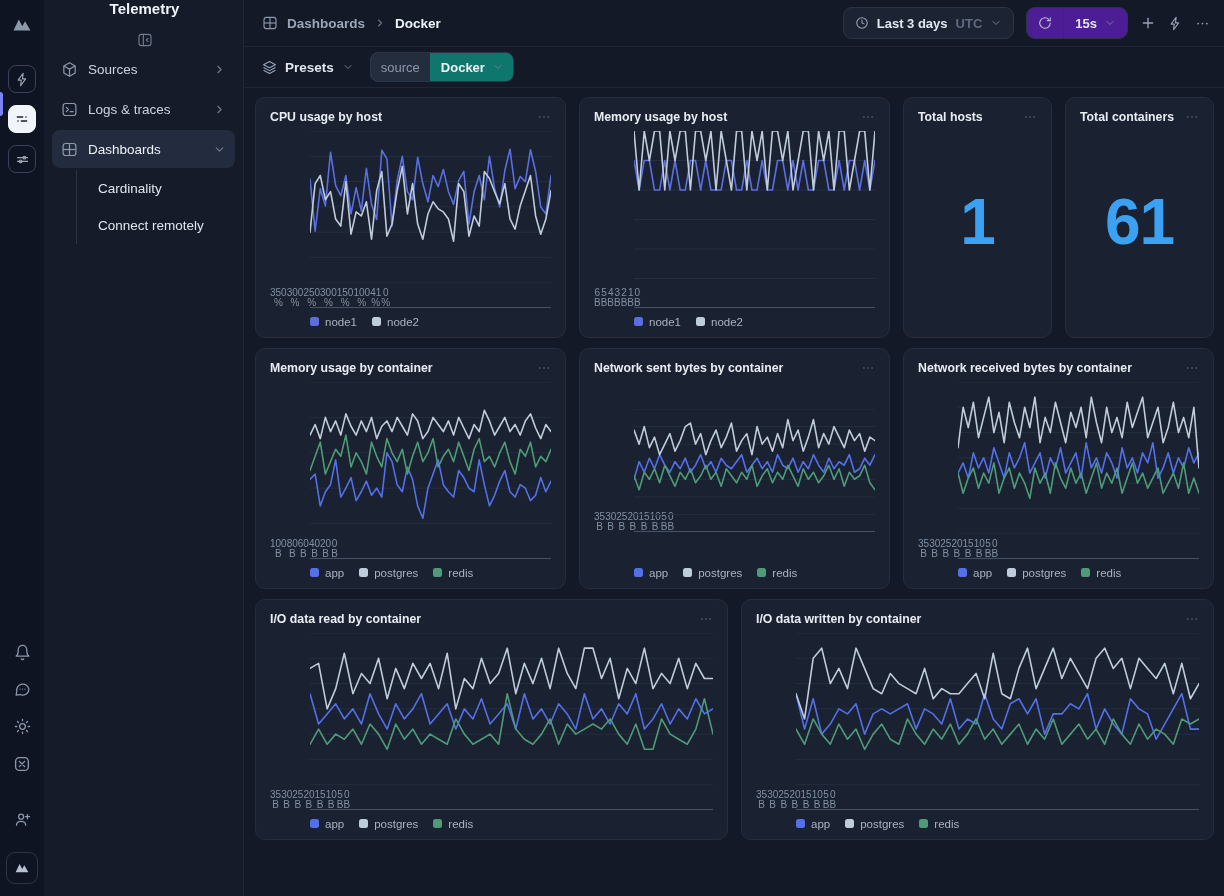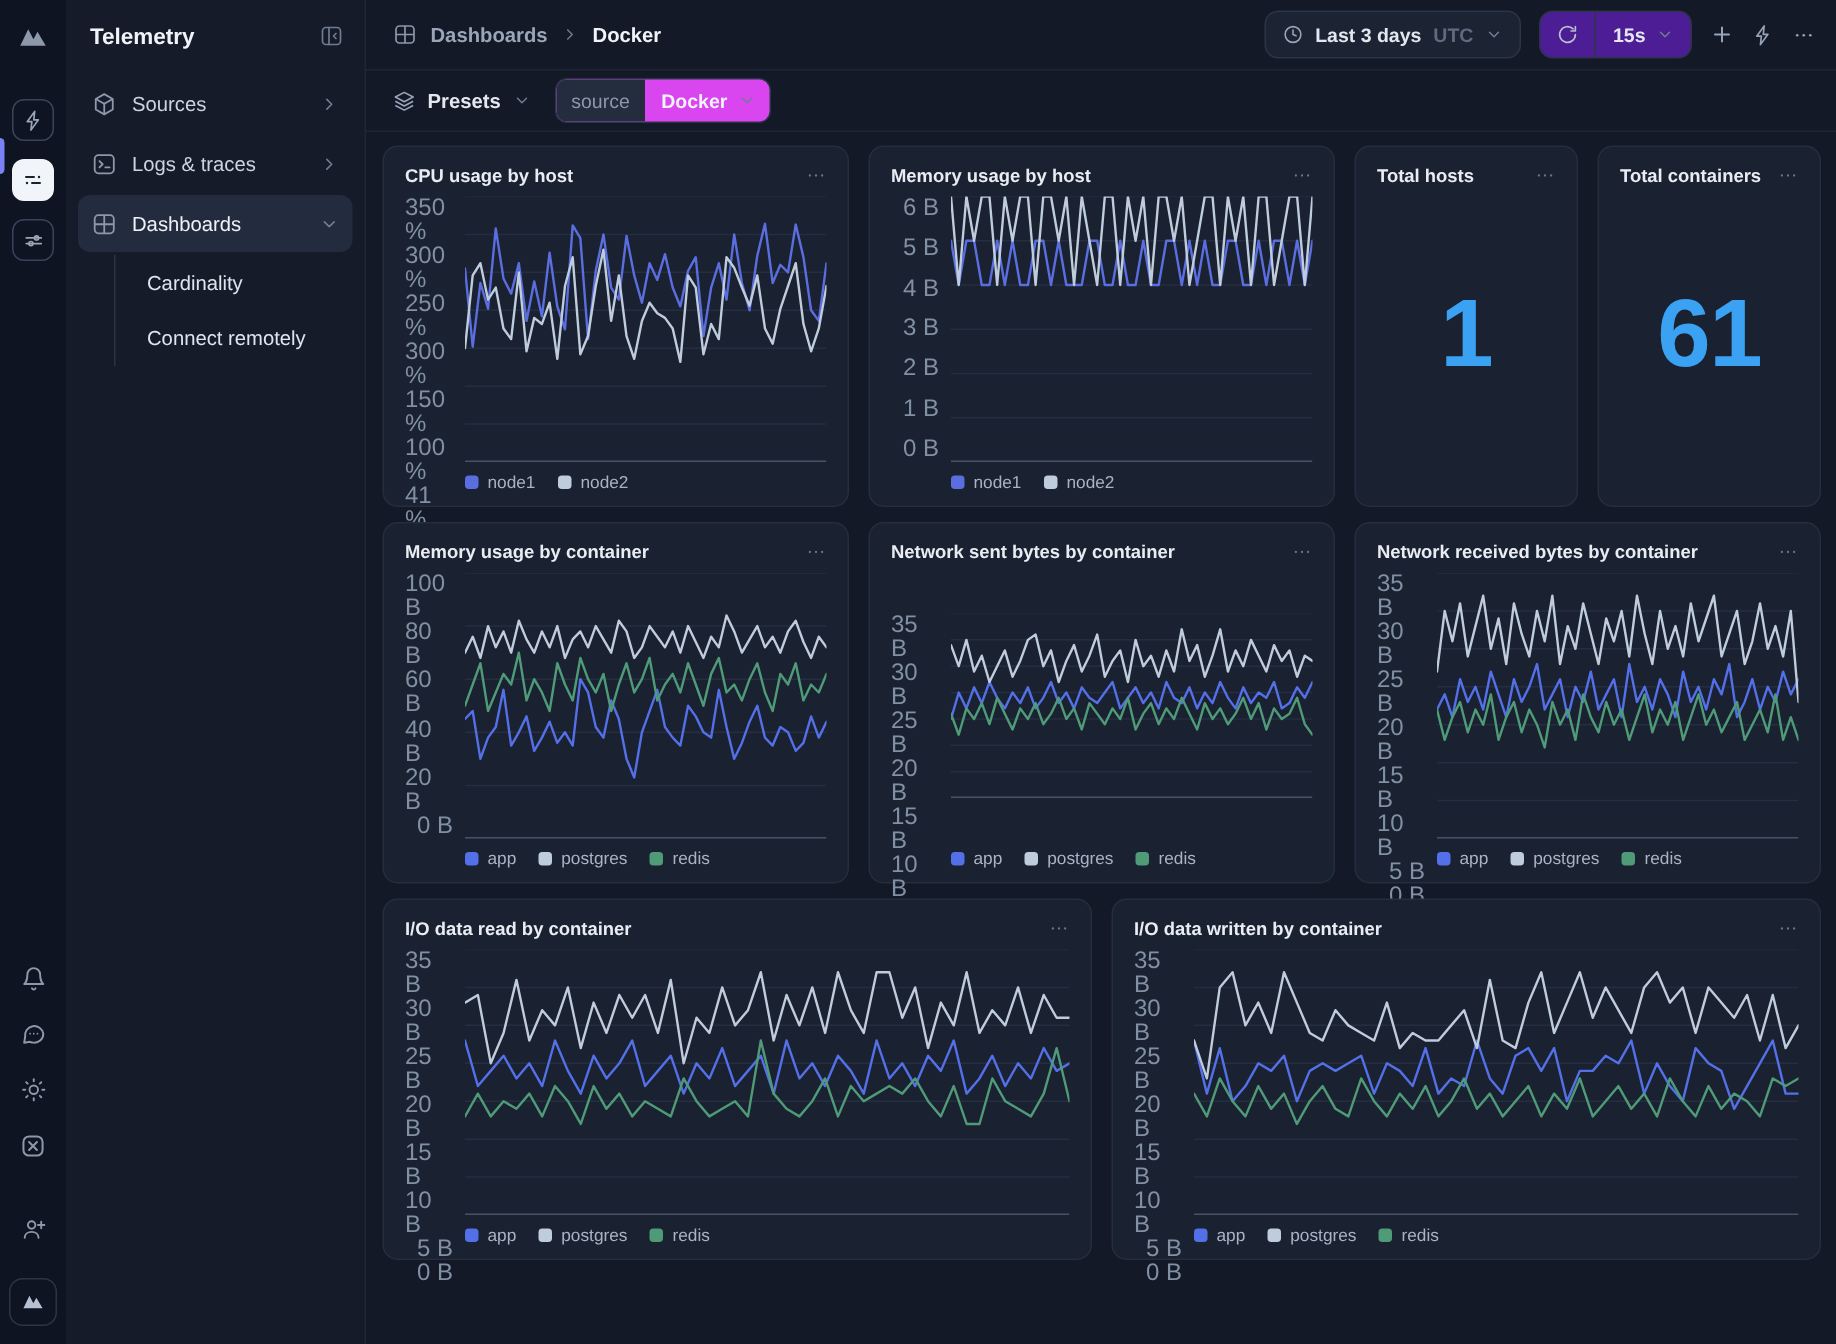--- a/index.html
+++ b/index.html
@@ -16,21 +16,21 @@
   .rail-btn.active { background:#f1f4f9; border-color:#f1f4f9; color:#1a2130; }
   .rail-indicator { position:absolute; left:0; top:92px; width:3px; height:24px; background:#7a82f5; border-radius:0 3px 3px 0; }
   .rail-spacer { flex:1; }
   .rail-ic { color:#8d98ab; margin:10px 0; display:flex; cursor:pointer; }
   .rail-logo-btn { width:32px; height:32px; border:1px solid #2c3547; border-radius:9px; display:flex;
     align-items:center; justify-content:center; color:#b7c1d2; margin-top:14px; cursor:pointer; }
 
   
   .sidebar { width:200px; background:#151b29; border-right:1px solid #1e2635; display:flex;
     flex-direction:column; flex-shrink:0; }
-  .sb-header { height:48px; display:flex; align-items:center; justify-content:space-between; padding:0 14px 0 16px; }
+  .sb-header { height:48px; display:flex; align-items:center; justify-content:space-between; padding:0 14px 0 16px;flex-direction:column; }
   .sb-title { font-size:15px; font-weight:700; color:#f0f3f8; }
   .collapse-btn { color:#707c90; display:flex; cursor:pointer; }
   .nav { padding:2px 8px; }
   .nav-item { height:38px; display:flex; align-items:center; gap:10px; padding:0 9px; border-radius:8px;
     color:#ccd4e0; font-size:13.5px; margin-bottom:2px; cursor:pointer; }
   .nav-item .nicon { color:#8d98ab; display:flex; }
   .nav-item .chev { margin-left:auto; color:#707c90; display:flex; }
   .nav-item.active { background:#232c3f; color:#eef1f6; }
   .nav-sub { margin:2px 0 4px 24px; border-left:1px solid #2a3447; }
   .sub-item { height:37px; display:flex; align-items:center; padding-left:21px; font-size:13.5px;
@@ -56,36 +56,36 @@
     font-weight:700; cursor:pointer; }
   .rg-seg + .rg-seg { border-left:1px solid #2b3548; color:#e3e8f0; }
   .icon-btn { color:#98a3b6; display:flex; cursor:pointer; }
 
   .filterbar { height:41px; border-bottom:1px solid #1e2635; display:flex; align-items:center;
     gap:16px; padding:0 18px; flex-shrink:0; }
   .presets { display:flex; align-items:center; gap:8px; font-size:13.5px; font-weight:700; color:#e3e8f0; cursor:pointer; }
   .presets .picon { color:#9aa5b8; display:flex; }
   .presets .chev { color:#707c90; display:flex; }
   .filter-pill { display:flex; align-items:center; border:1px solid #2b3548; border-radius:8px; height:30px;
-    overflow:hidden; background:#d946ef; font-size:13px; cursor:pointer; }
+    overflow:hidden; background:#0f766e; font-size:13px; cursor:pointer; }
   .filter-key { background:#242d3e; color:#8d98ab; padding:0 10px; align-self:stretch; display:flex; align-items:center; }
   .filter-value { color:#f0f3f8; font-weight:700; padding:0 7px 0 11px; }
   .filter-chev { color:#707c90; display:flex; padding-right:9px; }
 
   
   .dashboard { flex:1; padding:9px 10px 10px 11px; display:grid; grid-template-columns:repeat(12,1fr);
     grid-auto-rows:241px; column-gap:13px; row-gap:10px; align-content:start; overflow:hidden; }
   .panel { background:#1a2130; border:1px solid #252e3f; border-radius:10px; padding:12px 14px 9px;
     display:flex; flex-direction:column; min-width:0; }
   .panel-head { display:flex; justify-content:space-between; align-items:center; flex-shrink:0;text-align:center; }
   .panel-title { color:#e9edf3; font-size:12.3px; font-weight:700; }
   .panel-menu { color:#6b7687; display:flex; cursor:pointer; }
   .panel-body { flex:1; display:flex; margin-top:7px; min-height:0; }
-  .ylabels { width:40px; display:flex; flex-direction:column; justify-content:space-between;
-    align-items:flex-end; padding-right:8px; color:#8290a4; font-size:16px; flex-shrink:0; }
+  .ylabels { width:40px; display:flex; flex-direction:row; justify-content:space-between;
+    align-items:flex-end; padding-right:8px; color:#8290a4; font-size:10px; flex-shrink:0;text-align:center; }
   .ylabels span { line-height:1; }
   .plot { position:relative; flex:1; min-width:0; }
   .plot svg { position:absolute; inset:0; width:100%; height:100%; display:block; }
   .panel-legend { display:flex; gap:15px; margin-top:7px; padding-left:40px; align-items:center;
     height:13px; flex-shrink:0; }
   .lg-item { display:flex; align-items:center; gap:6px; color:#a9b3c3; font-size:11.5px; }
   .lg-swatch { width:9px; height:9px; border-radius:2.5px; flex-shrink:0; }
   .stat-value { flex:1; display:flex; align-items:center; justify-content:center; color:#3ba1f2;
     font-size:64px; font-weight:700; letter-spacing:-1px; margin-top:-8px; }
 </style>

